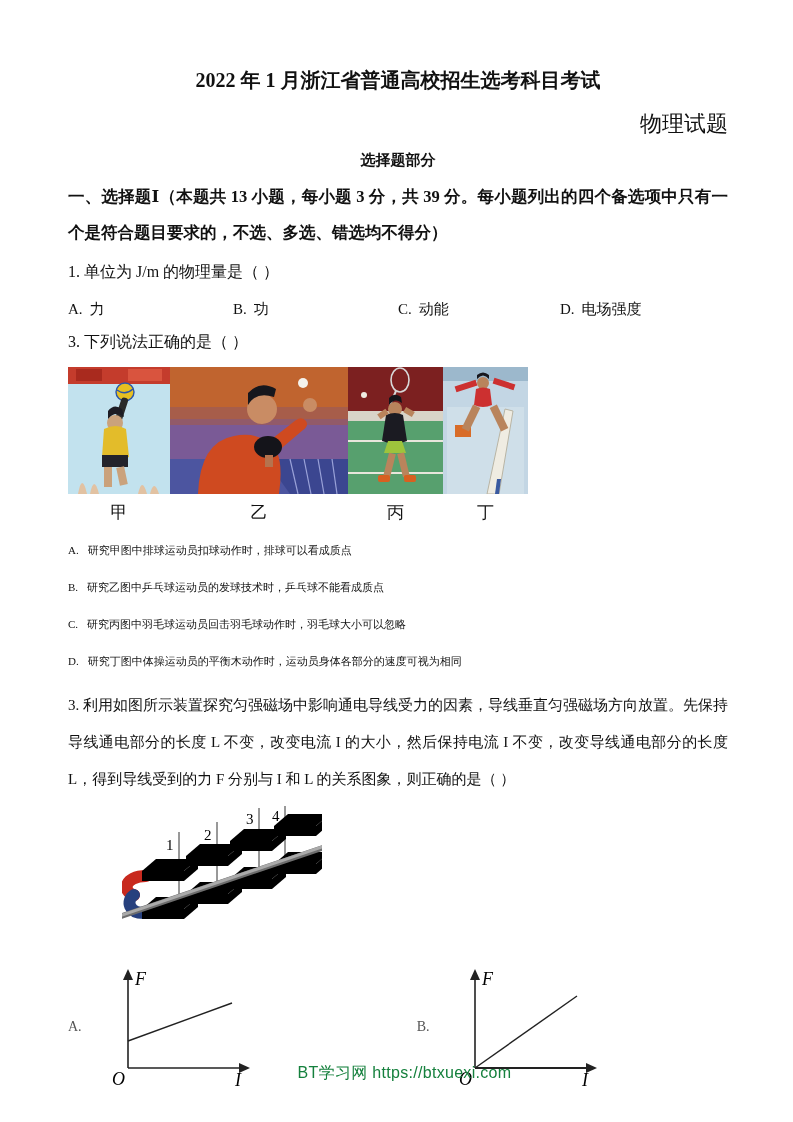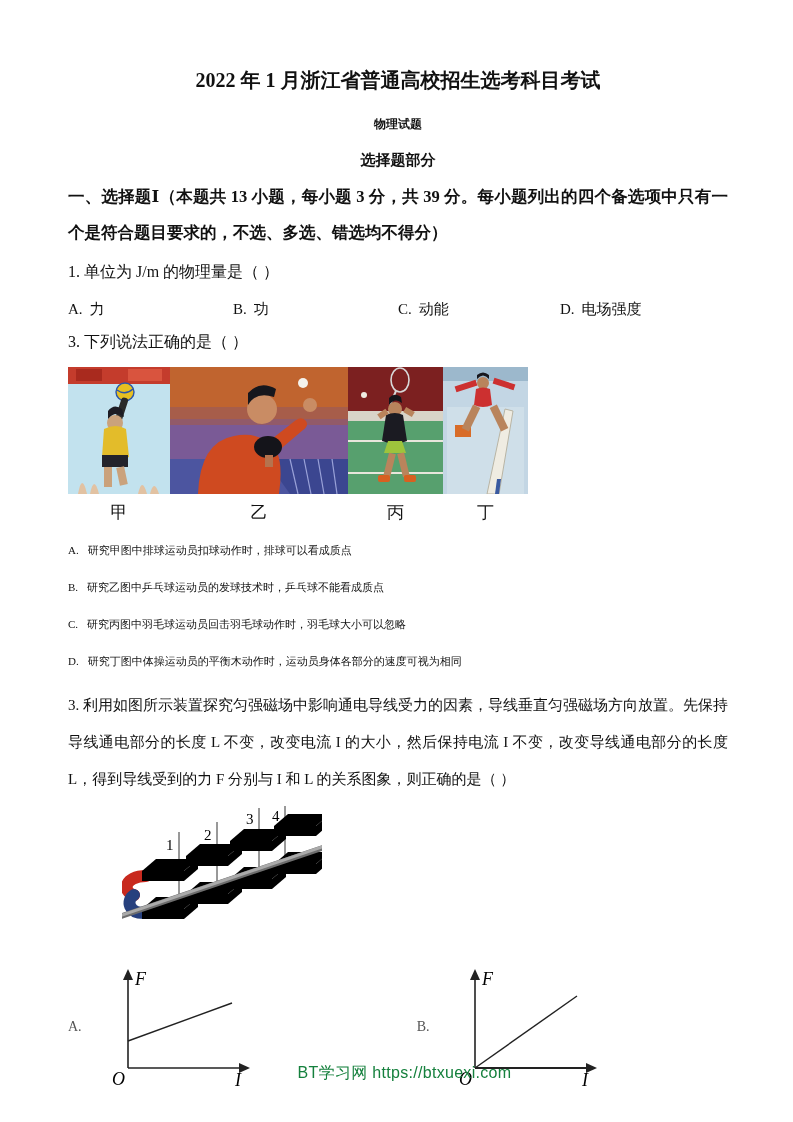--- a/index.html
+++ b/index.html
@@ -11,22 +11,22 @@
     font-family:"Liberation Serif","DejaVu Serif",serif;
     color:#111;
     overflow:hidden;
   }
   .content{padding:66px 65px 0 68px;}
   .title{
     margin:0;text-align:center;
     font-size:20px;line-height:28px;font-weight:700;
   }
   .subtitle{
-    margin:17px 0 0 0;text-align:center;
-    font-size:12px;line-height:26px;font-weight:700;
+    margin:17px 0 0 0;text-align:right;
+    font-size:22px;line-height:26px;font-weight:400;
   }
   .section-heading{
     margin:13px 0 4px 0;text-align:center;
     font-size:15px;line-height:20px;font-weight:700;
   }
   .instructions{
     margin:9px 0 0 0;
     font-size:16.5px;line-height:36px;font-weight:700;
     text-align:justify;
   }

